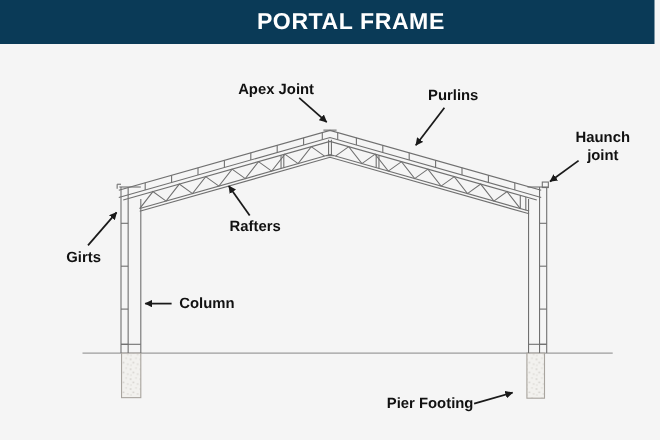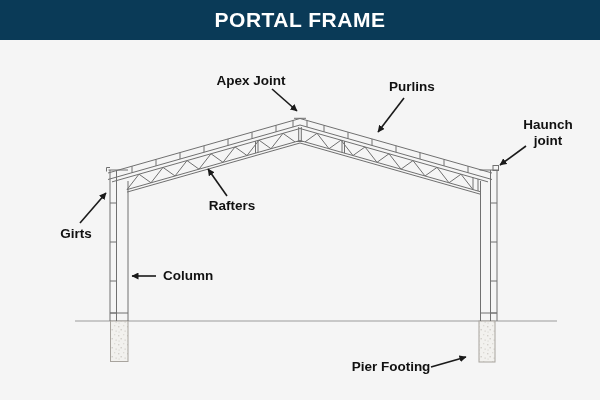--- a/index.html
+++ b/index.html
@@ -1,22 +1,22 @@
 <!DOCTYPE html>
 <html><head>
 <meta charset="utf-8">
 <style>
   html,body{margin:0;padding:0;background:#ffffff;}
   .page{
     position:relative;width:600px;height:400px;overflow:hidden;
     background:#f5f5f5;font-family:"Liberation Sans",sans-serif;
   }
   .header{
-    position:absolute;top:0;left:0;width:600px;height:40px;
-    background:#0a3a57;display:flex;align-items:center;justify-content:center;
+    position:absolute;top:0;left:0;width:552px;height:40px;
+    background:#0a3a57;display:flex;align-items:center;justify-content:center;padding-left:43px;
   }
   .header .title{
     color:#ffffff;font-size:21px;font-weight:700;letter-spacing:0.5px;
   }
   svg{position:absolute;top:0;left:0;}
   .lbl{
     font-family:"Liberation Sans",sans-serif;font-size:13.5px;font-weight:700;fill:#111111;
   }
   .arrow{stroke:#1a1a1a;stroke-width:1.6;fill:none;}
 </style>

